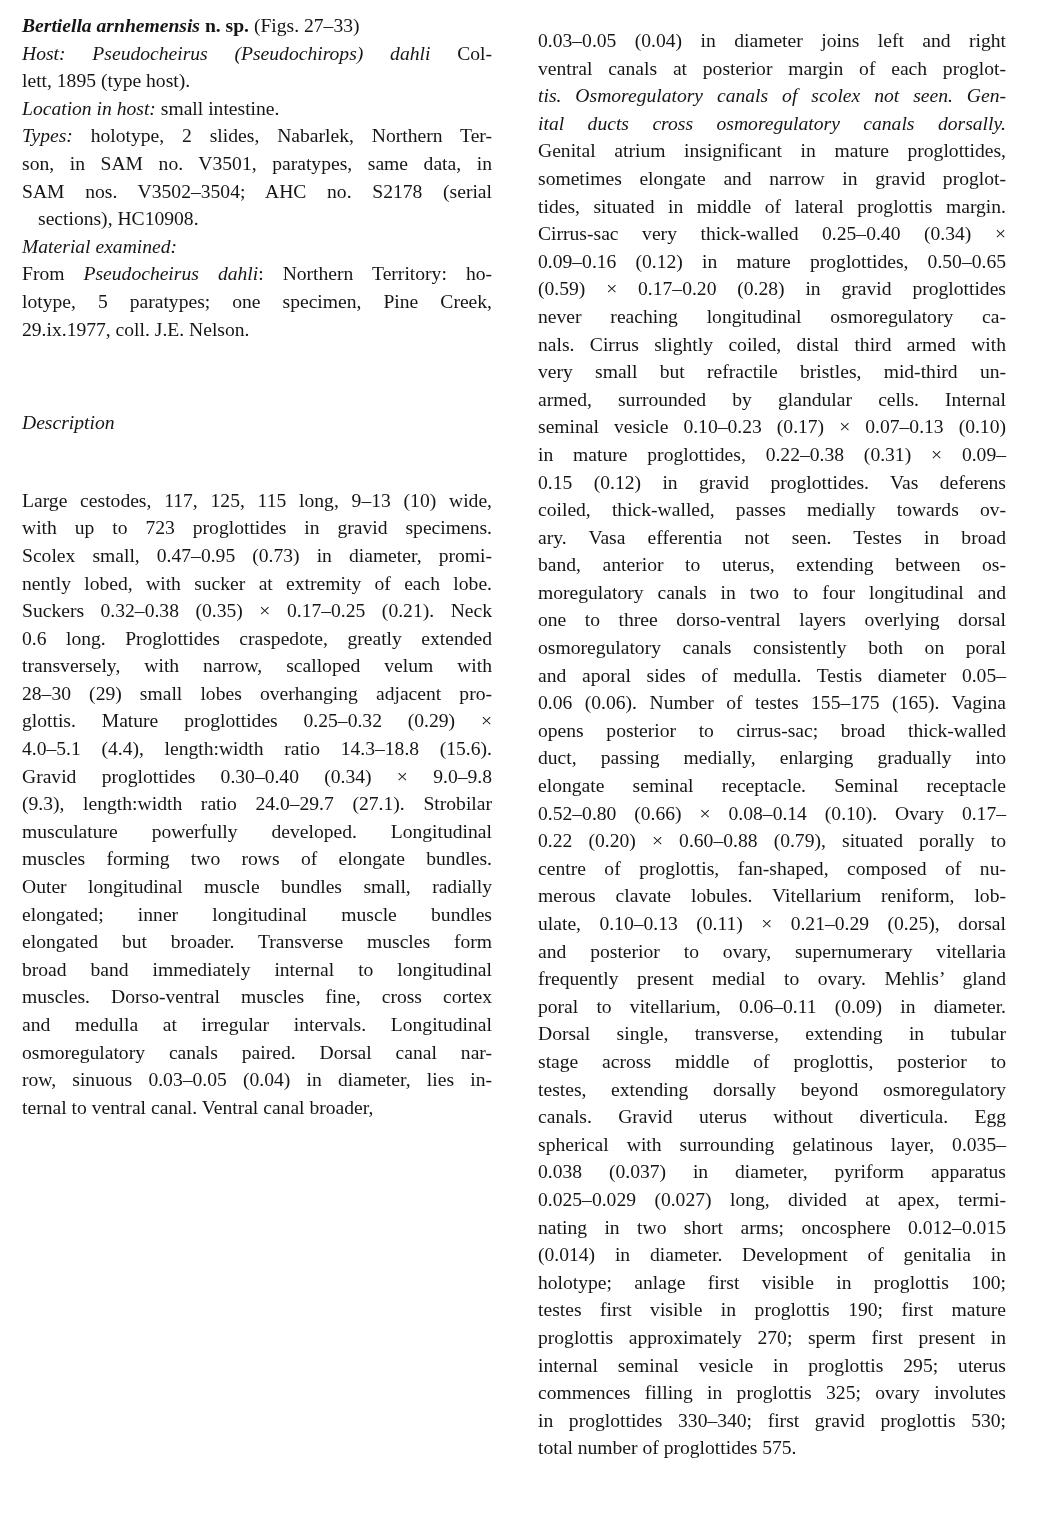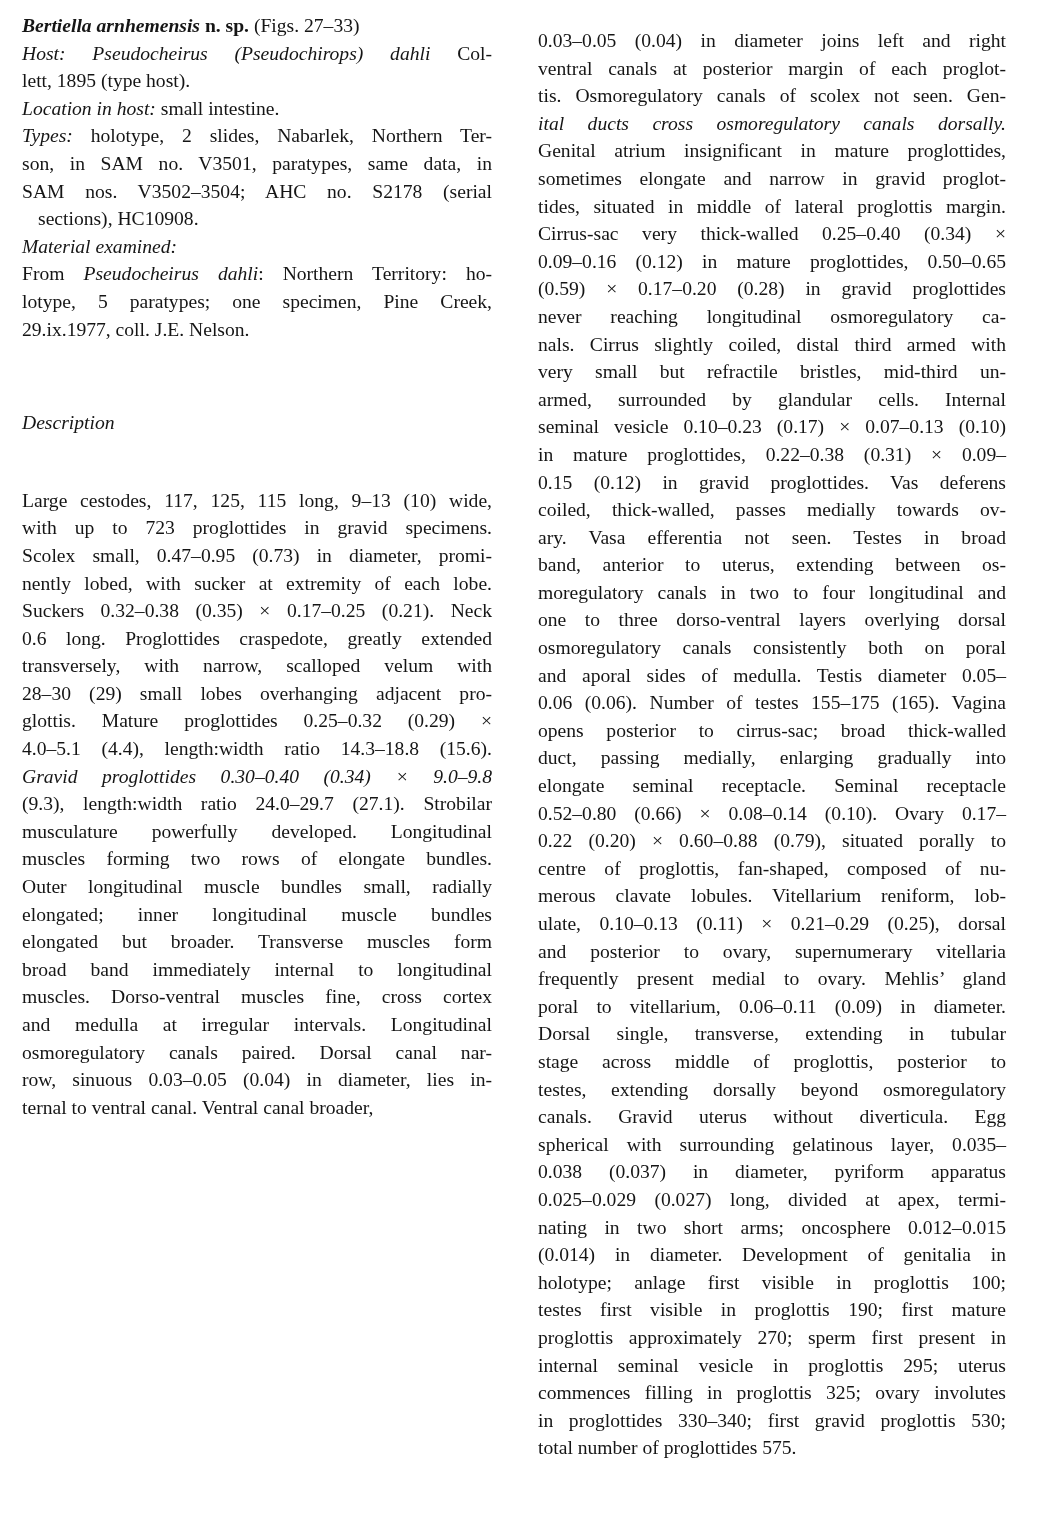--- a/index.html
+++ b/index.html
@@ -50,41 +50,41 @@
       <div class="line" style="white-space: normal;">Large cestodes, 117, 125, 115 long, 9–13 (10) wide,</div>
       <div class="line" style="white-space: normal;">with up to 723 proglottides in gravid specimens.</div>
       <div class="line" style="white-space: normal;">Scolex small, 0.47–0.95 (0.73) in diameter, promi-</div>
       <div class="line" style="white-space: normal;">nently lobed, with sucker at extremity of each lobe.</div>
       <div class="line" style="white-space: normal;">Suckers 0.32–0.38 (0.35) × 0.17–0.25 (0.21). Neck</div>
       <div class="line" style="white-space: normal;">0.6 long. Proglottides craspedote, greatly extended</div>
       <div class="line" style="white-space: normal;">transversely, with narrow, scalloped velum with</div>
       <div class="line" style="white-space: normal;">28–30 (29) small lobes overhanging adjacent pro-</div>
       <div class="line" style="white-space: normal;">glottis. Mature proglottides 0.25–0.32 (0.29) ×</div>
       <div class="line" style="white-space: normal;">4.0–5.1 (4.4), length:width ratio 14.3–18.8 (15.6).</div>
-      <div class="line" style="white-space: normal; font-style: italic;">Gravid proglottides 0.30–0.40 (0.34) × 9.0–9.8</div>
+      <div class="line" style="white-space: normal;">Gravid proglottides 0.30–0.40 (0.34) × 9.0–9.8</div>
       <div class="line" style="white-space: normal;">(9.3), length:width ratio 24.0–29.7 (27.1). Strobilar</div>
       <div class="line" style="white-space: normal;">musculature powerfully developed. Longitudinal</div>
       <div class="line" style="white-space: normal;">muscles forming two rows of elongate bundles.</div>
       <div class="line" style="white-space: normal;">Outer longitudinal muscle bundles small, radially</div>
       <div class="line" style="white-space: normal;">elongated; inner longitudinal muscle bundles</div>
       <div class="line" style="white-space: normal;">elongated but broader. Transverse muscles form</div>
       <div class="line" style="white-space: normal;">broad band immediately internal to longitudinal</div>
       <div class="line" style="white-space: normal;">muscles. Dorso-ventral muscles fine, cross cortex</div>
       <div class="line" style="white-space: normal;">and medulla at irregular intervals. Longitudinal</div>
       <div class="line" style="white-space: normal;">osmoregulatory canals paired. Dorsal canal nar-</div>
       <div class="line" style="white-space: normal;">row, sinuous 0.03–0.05 (0.04) in diameter, lies in-</div>
       <div class="line last" style="white-space: normal;">ternal to ventral canal. Ventral canal broader,</div>
     </div>
 </div>
 
 <div class="col right">
   <div id="right-body">
       <div class="line" style="white-space: normal;">0.03–0.05 (0.04) in diameter joins left and right</div>
       <div class="line" style="white-space: normal;">ventral canals at posterior margin of each proglot-</div>
-      <div class="line" style="white-space: normal;">tis. Osmoregulatory canals of scolex not seen. Gen-</div>
+      <div class="line" style="white-space: normal; font-style: italic;">tis. Osmoregulatory canals of scolex not seen. Gen-</div>
       <div class="line" style="white-space: normal; font-style: italic;">ital ducts cross osmoregulatory canals dorsally.</div>
       <div class="line" style="white-space: normal;">Genital atrium insignificant in mature proglottides,</div>
       <div class="line" style="white-space: normal;">sometimes elongate and narrow in gravid proglot-</div>
       <div class="line" style="white-space: normal;">tides, situated in middle of lateral proglottis margin.</div>
       <div class="line" style="white-space: normal;">Cirrus-sac very thick-walled 0.25–0.40 (0.34) ×</div>
       <div class="line" style="white-space: normal;">0.09–0.16 (0.12) in mature proglottides, 0.50–0.65</div>
       <div class="line" style="white-space: normal;">(0.59) × 0.17–0.20 (0.28) in gravid proglottides</div>
       <div class="line" style="white-space: normal;">never reaching longitudinal osmoregulatory ca-</div>
       <div class="line" style="white-space: normal;">nals. Cirrus slightly coiled, distal third armed with</div>
       <div class="line" style="white-space: normal;">very small but refractile bristles, mid-third un-</div>

